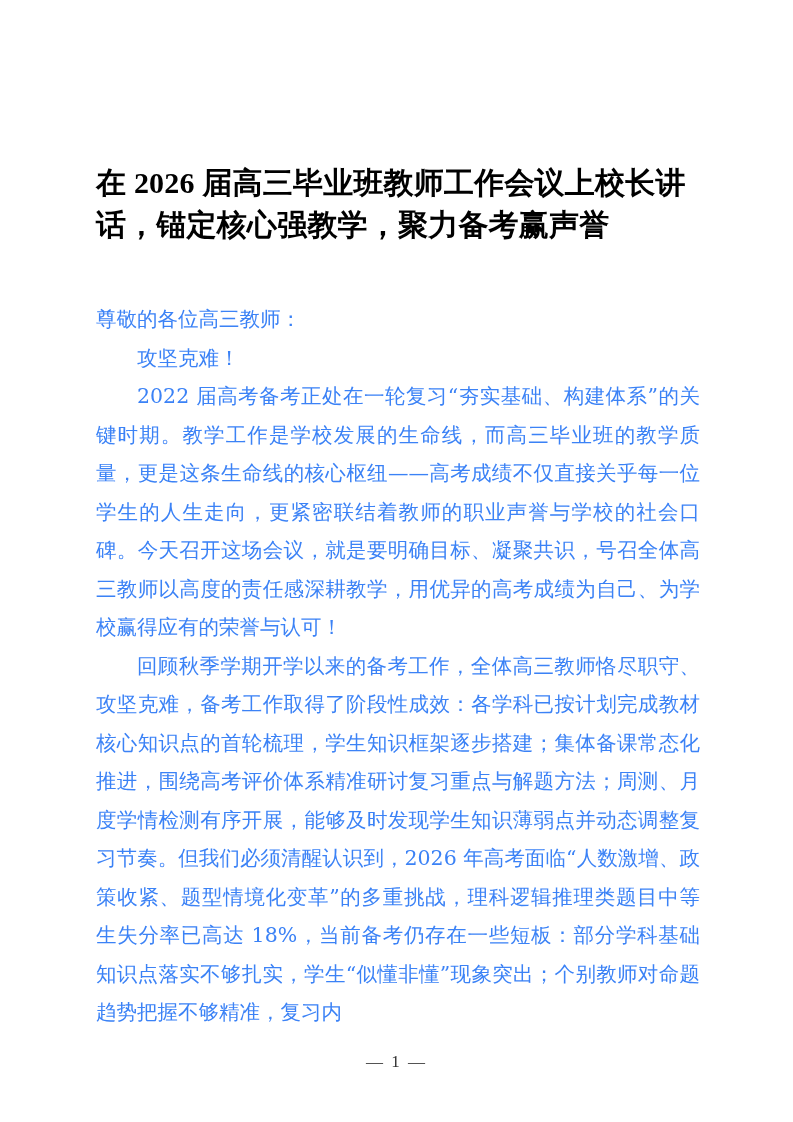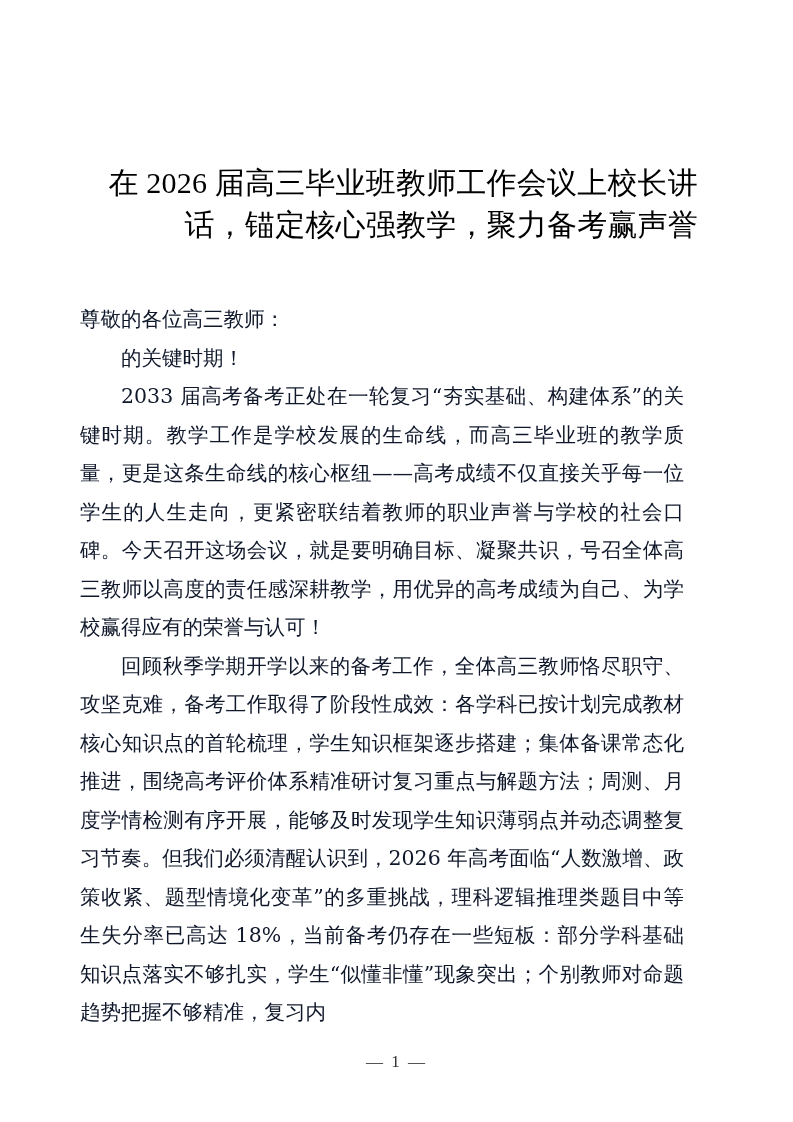--- a/index.html
+++ b/index.html
@@ -18,39 +18,39 @@
     font-family: "Liberation Serif", "DejaVu Serif", serif;
     color: #000000;
   }
 
   
   .doc-title {
     position: absolute;
     left: 96px;
     top: 142px;
     width: 602px;
-    text-align: right;
+    text-align: left;
     font-family: "Liberation Serif", "DejaVu Serif", serif;
-    font-weight: normal;
+    font-weight: bold;
     font-size: 30px;
     line-height: 42px;
     letter-spacing: 0.2px;
     color: #000000;
   }
 
   
   .doc-body {
     position: absolute;
-    left: 80px;
+    left: 96px;
     top: 300px;
     width: 604px;
     font-family: "DejaVu Serif", "Liberation Serif", serif;
     font-size: 20.5px;
     line-height: 38.5px;
-    color: #0f172a;
+    color: #3b82f6;
     text-align: justify;
     text-justify: inter-ideograph;
   }
 
   .doc-body p {
     margin: 0;
     padding: 0;
     text-align: justify;
     text-justify: inter-ideograph;
   }
@@ -85,23 +85,23 @@
 <body>
 
 <div class="page">
 
   <h1 class="doc-title">在 2026 届高三毕业班教师工作会议上校长讲话，锚定核心强教学，聚力备考赢声誉</h1>
 
   <div class="doc-body">
 
     <p class="p-flush">尊敬的各位高三教师：</p>
 
-    <p class="p-indent">的关键时期！</p>
+    <p class="p-indent">攻坚克难！</p>
 
-    <p class="p-indent">2033 届高考备考正处在一轮复习“夯实基础、构建体系”的关键时期。教学工作是学校发展的生命线，而高三毕业班的教学质量，更是这条生命线的核心枢纽——高考成绩不仅直接关乎每一位学生的人生走向，更紧密联结着教师的职业声誉与学校的社会口碑。今天召开这场会议，就是要明确目标、凝聚共识，号召全体高三教师以高度的责任感深耕教学，用优异的高考成绩为自己、为学校赢得应有的荣誉与认可！</p>
+    <p class="p-indent">2022 届高考备考正处在一轮复习“夯实基础、构建体系”的关键时期。教学工作是学校发展的生命线，而高三毕业班的教学质量，更是这条生命线的核心枢纽——高考成绩不仅直接关乎每一位学生的人生走向，更紧密联结着教师的职业声誉与学校的社会口碑。今天召开这场会议，就是要明确目标、凝聚共识，号召全体高三教师以高度的责任感深耕教学，用优异的高考成绩为自己、为学校赢得应有的荣誉与认可！</p>
 
     <p class="p-clipped">回顾秋季学期开学以来的备考工作，全体高三教师恪尽职守、攻坚克难，备考工作取得了阶段性成效：各学科已按计划完成教材核心知识点的首轮梳理，学生知识框架逐步搭建；集体备课常态化推进，围绕高考评价体系精准研讨复习重点与解题方法；周测、月度学情检测有序开展，能够及时发现学生知识薄弱点并动态调整复习节奏。但我们必须清醒认识到，2026 年高考面临“人数激增、政策收紧、题型情境化变革”的多重挑战，理科逻辑推理类题目中等生失分率已高达 18%，当前备考仍存在一些短板：部分学科基础知识点落实不够扎实，学生“似懂非懂”现象突出；个别教师对命题趋势把握不够精准，复习内</p>
 
   </div>
 
   <div class="page-footer">— 1 —</div>
 
 </div>
 
 </body></html>

